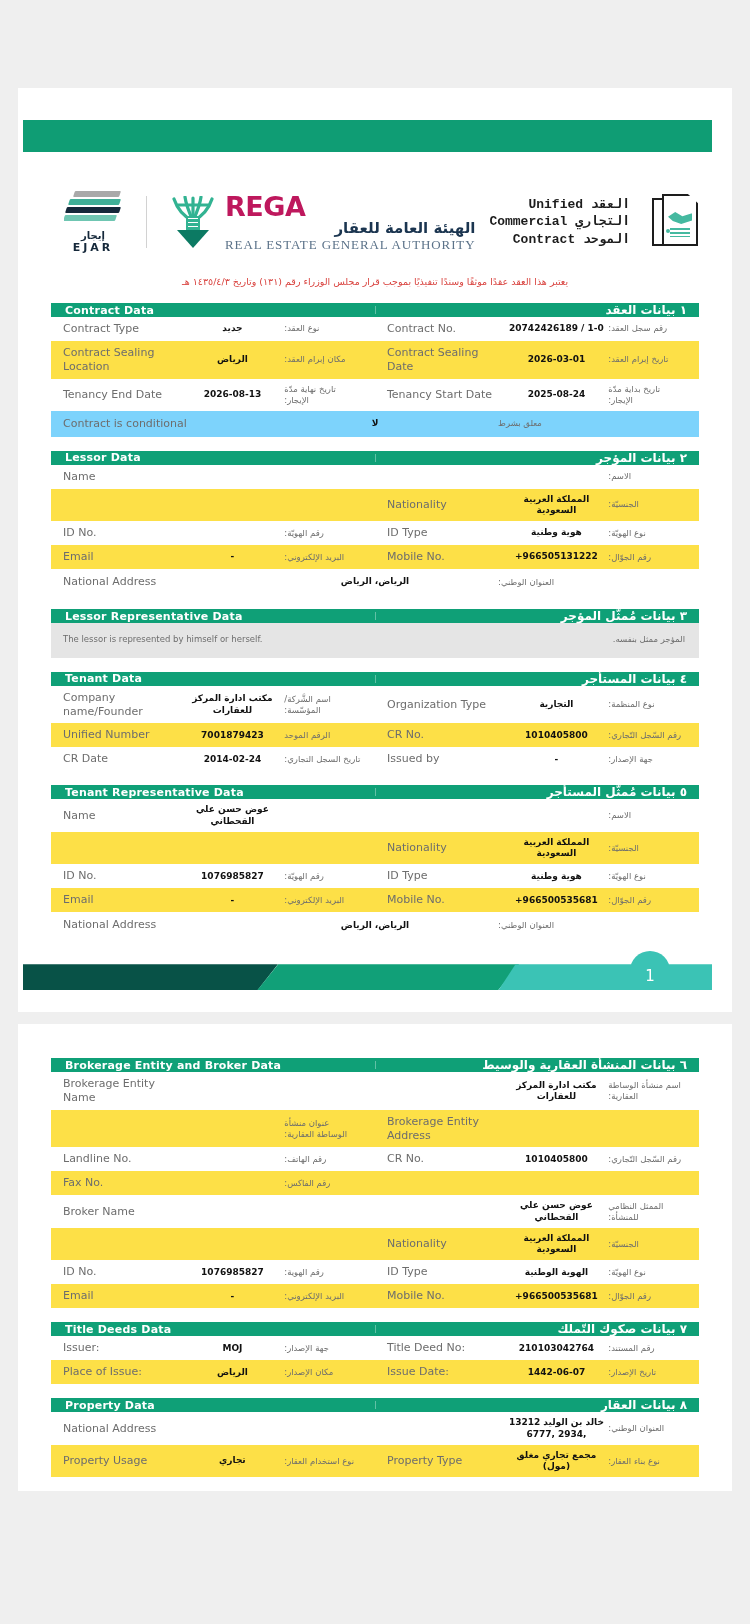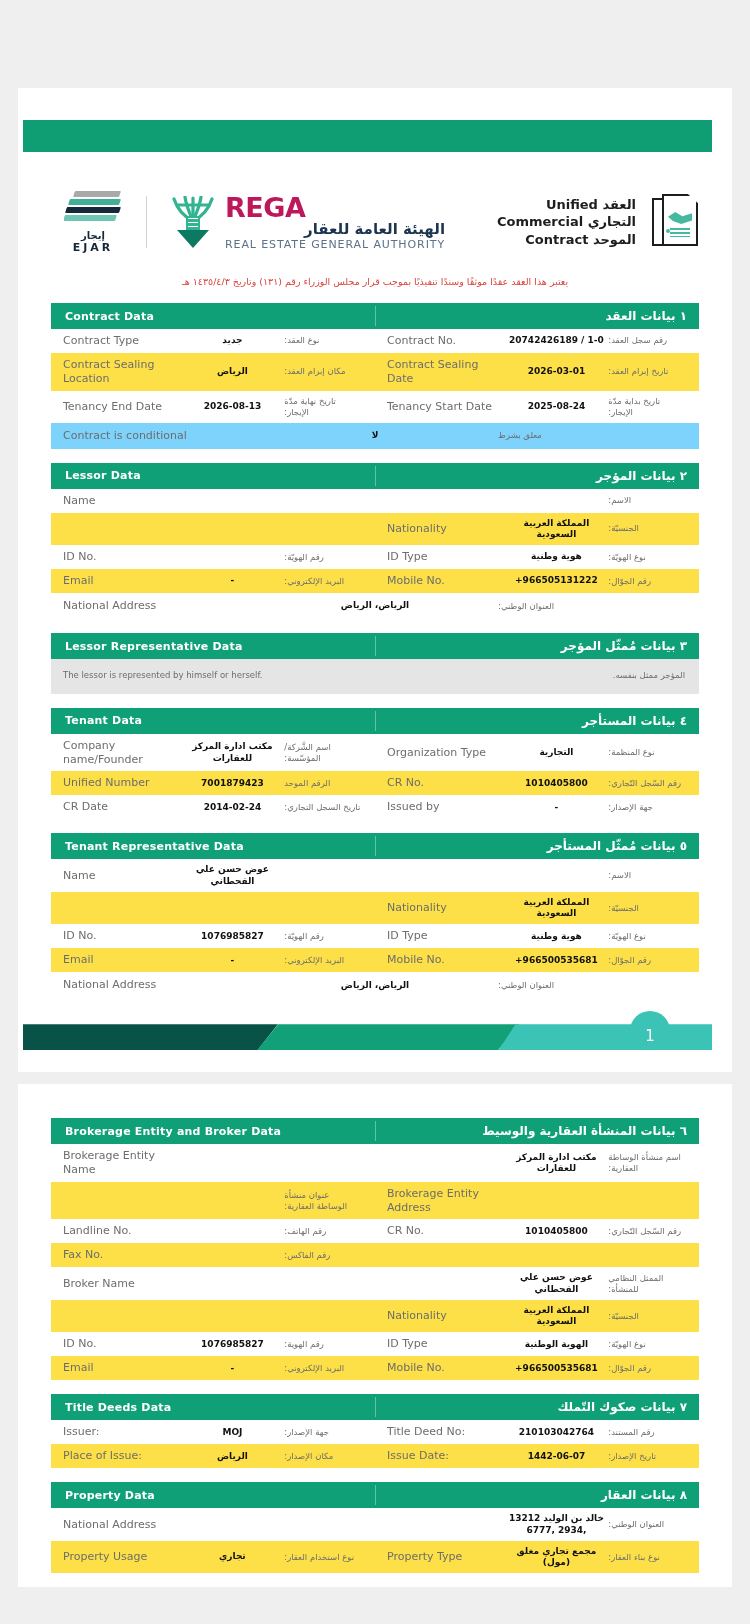--- a/index.html
+++ b/index.html
@@ -76,23 +76,23 @@
     background: repeating-linear-gradient(to bottom,#ffffff 0 1.5px,transparent 1.5px 4px);
   }
   .palm .vee {
     position: absolute; bottom: 0; left: 6px; width: 32px; height: 18px;
     background: #0c7a63;
     clip-path: polygon(0 0, 100% 0, 50% 100%);
   }
   .rega-text { line-height: 1.05; }
   .rega-en-big { font-size: 27px; font-weight: bold; color: #be185d; letter-spacing: -0.5px; }
   .rega-ar { font-size: 15px; font-weight: bold; color: #1b3550; direction: rtl; }
-  .rega-en-small { font-size: 11px; color: #5b7289; letter-spacing: 0.9px; margin-top: 1px; }
-
-  .contract-title-block { display: flex; align-items: center; gap: 16px; }
+  .rega-en-small { font-size: 13px; color: #5b7289; letter-spacing: 0.9px; margin-top: 1px; font-family: Liberation Serif, serif; }
+
+  .contract-title-block { display: flex; align-items: center; gap: 22px; font-family: Liberation Mono, monospace; }
   .ct-lines { text-align: right; line-height: 1.35; }
   .ct-line { font-size: 13px; font-weight: bold; color: #1d1d1d; white-space: nowrap; }
   .ct-line .ar { direction: rtl; }
   .doc-icon {
     width: 48px; height: 56px; position: relative;
   }
   .doc-icon .sheet-back {
     position: absolute; left: 0; top: 4px; width: 34px; height: 48px;
     border: 2px solid #1d1d1d; background: #ffffff;
   }
@@ -123,21 +123,21 @@
     direction: rtl;
     padding: 22px 40px 16px 40px;
     letter-spacing: 0.1px;
   }
 
   
   .section { margin-bottom: 14px; }
 
   .sec-head {
     background: #0fa077;
-    height: 26px;
+    height: 14px;
     display: flex;
     align-items: center;
     justify-content: space-between;
     padding: 0 12px 0 14px;
     position: relative;
   }
   .sec-head::after {
     content:""; position:absolute; top:3px; bottom:3px; left:50%;
     width:1px; background: rgba(255,255,255,.35);
   }

